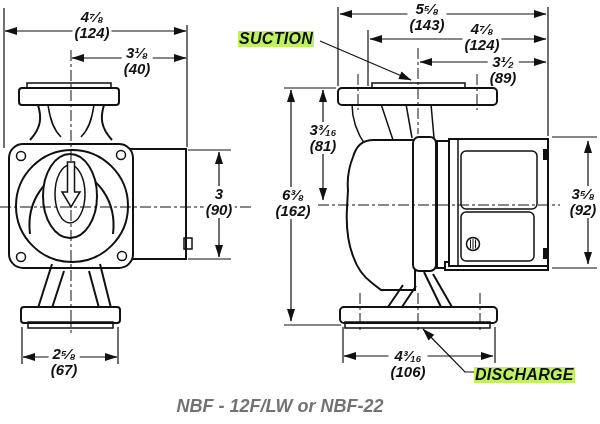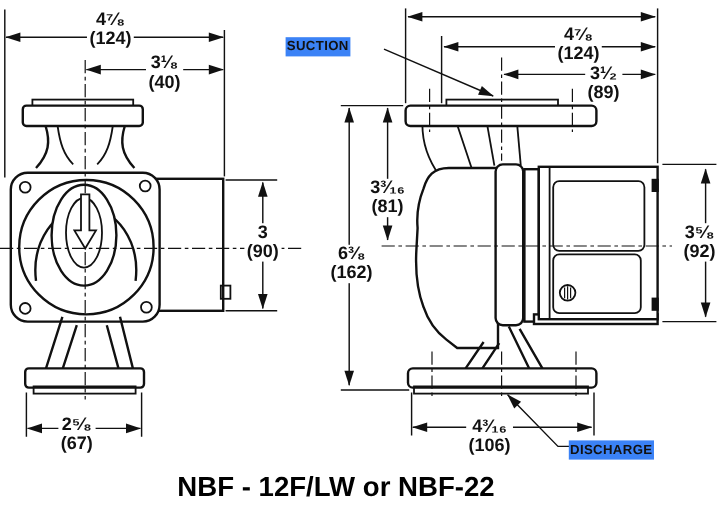--- a/index.html
+++ b/index.html
@@ -1,25 +1,25 @@
 <!DOCTYPE html>
 <html><head>
 <meta charset="utf-8">
 <style>
   html,body{margin:0;padding:0;background:#fff;}
   .canvas{position:relative;width:600px;height:424px;background:#fff;overflow:hidden;
-          font-family:"Liberation Sans","DejaVu Sans",sans-serif;color:#111;}
+          font-family:"Liberation Sans","DejaVu Sans",sans-serif;color:#111;font-style:italic;}
   .canvas svg{position:absolute;left:0;top:0;}
   .dim{position:absolute;transform:translate(-50%,-50%);text-align:center;
        font-weight:bold;font-size:15px;line-height:16px;background:#fff;
        padding:0 2px;white-space:nowrap;color:#111;}
-  .port-label{position:absolute;font-weight:bold;font-size:11px;line-height:16px;
-       letter-spacing:.3px;background:#3b82f6;padding:0 1px;white-space:nowrap;color:#111;}
+  .port-label{position:absolute;font-weight:bold;font-size:16px;line-height:16px;
+       letter-spacing:.3px;background:#bef264;padding:0 1px;white-space:nowrap;color:#111;}
   .caption{position:absolute;left:280px;top:406px;transform:translate(-50%,-50%);
-       font-weight:bold;font-size:23px;white-space:nowrap;color:#000000;}
+       font-weight:bold;font-size:18px;white-space:nowrap;color:#737373;}
   .outline{fill:#fff;stroke:#111;stroke-width:2;}
   .thin{fill:none;stroke:#111;stroke-width:1.5;}
   .dimline{fill:none;stroke:#111;stroke-width:1.2;}
   .ctr{fill:none;stroke:#111;stroke-width:1;stroke-dasharray:11 3 3 3;}
 </style>
 </head>
 <body>
 
 <div class="canvas">
 
@@ -153,33 +153,37 @@
   <div>(40)</div>
 </div>
 <div class="dim" style="left:219px;top:202px">
   <div>3</div>
   <div>(90)</div>
 </div>
 <div class="dim" style="left:64px;top:362px">
   <div>2⁵⁄₈</div>
   <div>(67)</div>
 </div>
+<div class="dim" style="left:427px;top:17px">
+  <div>5⁵⁄₈</div>
+  <div>(143)</div>
+</div>
 <div class="dim" style="left:482px;top:37px">
   <div>4⁷⁄₈</div>
   <div>(124)</div>
 </div>
 <div class="dim" style="left:503px;top:70px">
   <div>3¹⁄₂</div>
   <div>(89)</div>
 </div>
-<div class="dim" style="left:323px;top:165px">
+<div class="dim" style="left:323px;top:138px">
   <div>3³⁄₁₆</div>
   <div>(81)</div>
 </div>
-<div class="dim" style="left:293px;top:220px">
+<div class="dim" style="left:293px;top:203px">
   <div>6³⁄₈</div>
   <div>(162)</div>
 </div>
 <div class="dim" style="left:583px;top:202px">
   <div>3⁵⁄₈</div>
   <div>(92)</div>
 </div>
 <div class="dim" style="left:408px;top:364px">
   <div>4³⁄₁₆</div>
   <div>(106)</div>

